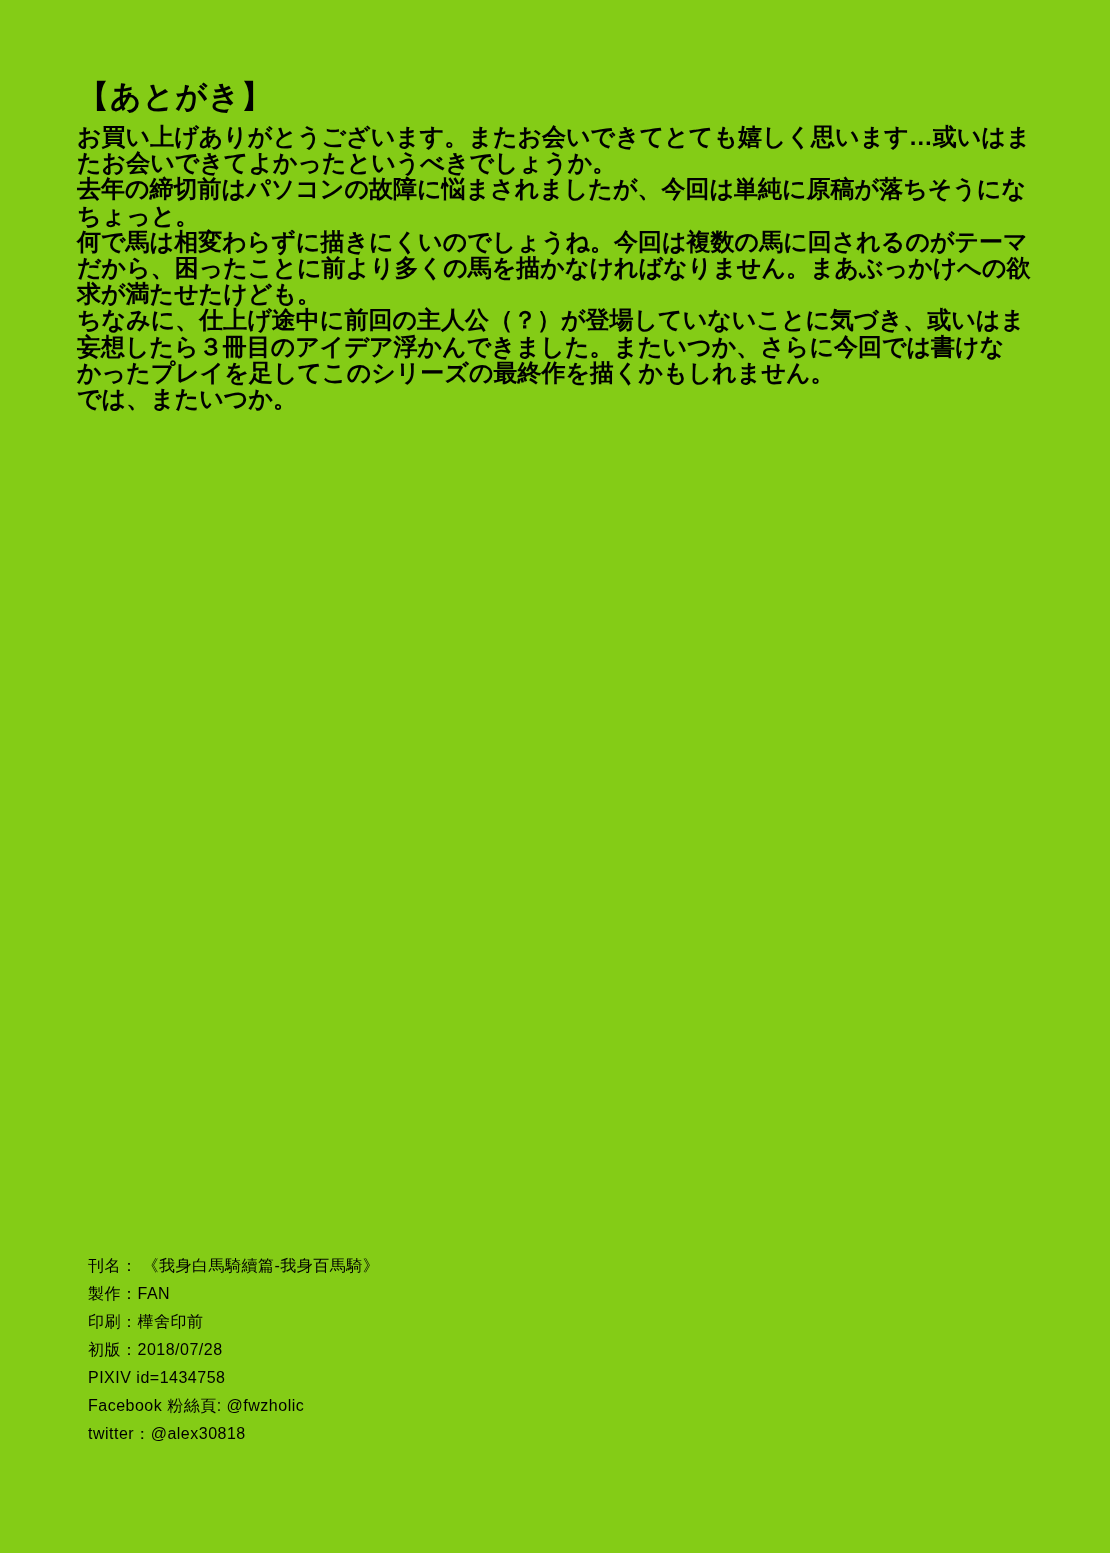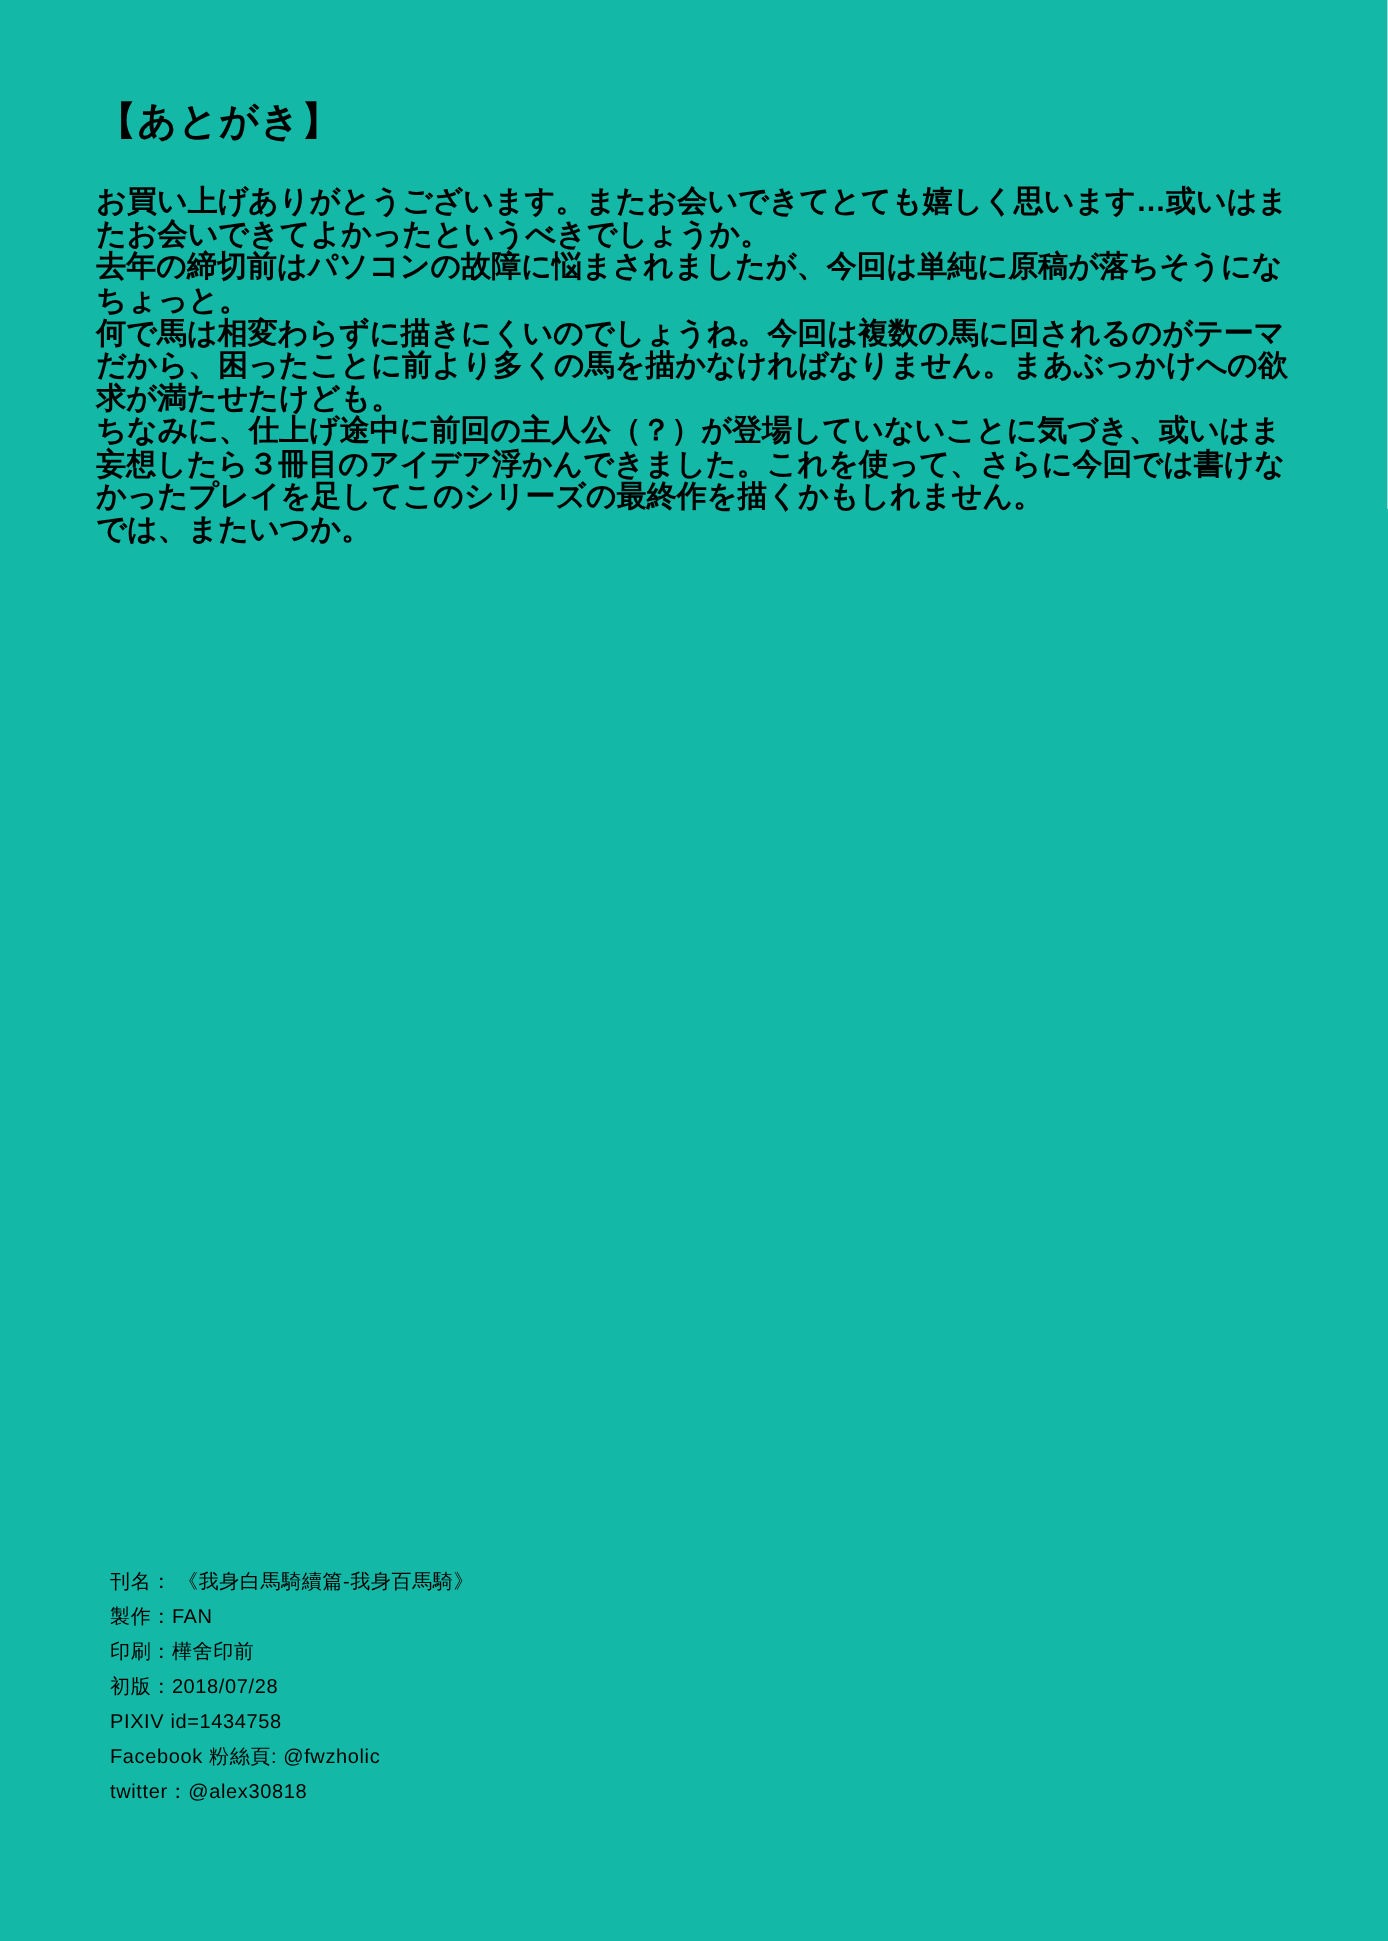--- a/index.html
+++ b/index.html
@@ -4,39 +4,39 @@
 <style>
   html, body {
     margin: 0;
     padding: 0;
     background: #ffffff;
   }
   .page {
     position: relative;
     width: 1110px;
     height: 1553px;
-    background: #14b8a6;
+    background: #84cc16;
     color: #000000;
     font-family: "Liberation Sans", "DejaVu Sans", sans-serif;
     overflow: hidden;
   }
   .title {
     position: absolute;
     left: 78px;
     top: 76px;
     margin: 0;
     font-size: 31px;
     font-weight: bold;
     letter-spacing: 1px;
     white-space: nowrap;
   }
   .afterword-body {
     position: absolute;
     left: 77px;
-    top: 149px;
+    top: 124px;
     font-size: 24px;
     line-height: 26.2px;
     font-weight: bold;
     letter-spacing: 0px;
   }
   .para { margin: 0; }
   .tline { white-space: nowrap; }
   .colophon {
     position: absolute;
     left: 88px;
@@ -64,21 +64,21 @@
       <div class="tline">去年の締切前はパソコンの故障に悩まされましたが、今回は単純に原稿が落ちそうにな</div>
       <div class="tline">ちょっと。</div>
     </div>
     <div class="para">
       <div class="tline">何で馬は相変わらずに描きにくいのでしょうね。今回は複数の馬に回されるのがテーマ</div>
       <div class="tline">だから、困ったことに前より多くの馬を描かなければなりません。まあぶっかけへの欲</div>
       <div class="tline">求が満たせたけども。</div>
     </div>
     <div class="para">
       <div class="tline">ちなみに、仕上げ途中に前回の主人公（？）が登場していないことに気づき、或いはま</div>
-      <div class="tline">妄想したら３冊目のアイデア浮かんできました。これを使って、さらに今回では書けな</div>
+      <div class="tline">妄想したら３冊目のアイデア浮かんできました。またいつか、さらに今回では書けな</div>
       <div class="tline">かったプレイを足してこのシリーズの最終作を描くかもしれません。</div>
     </div>
     <div class="para">
       <div class="tline">では、またいつか。</div>
     </div>
   </div>
 
   <div class="colophon">
     <div class="cline">刊名： 《我身白馬騎續篇-我身百馬騎》</div>
     <div class="cline">製作：FAN</div>

